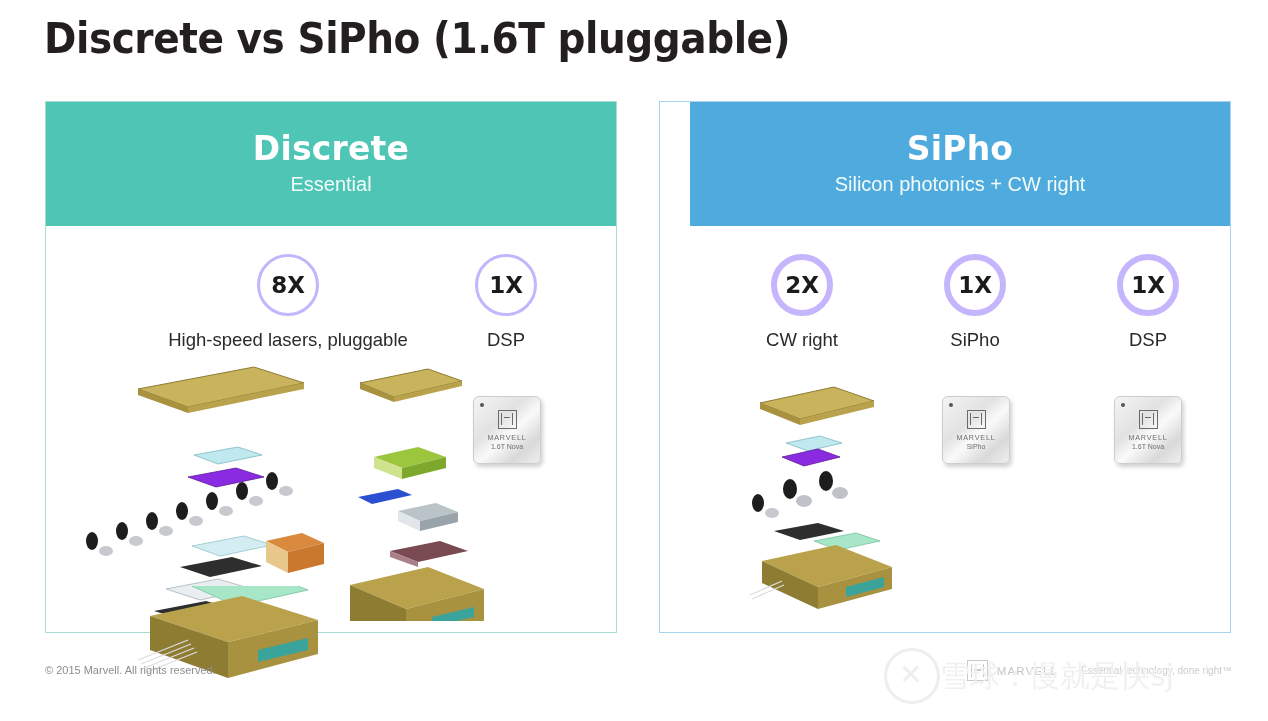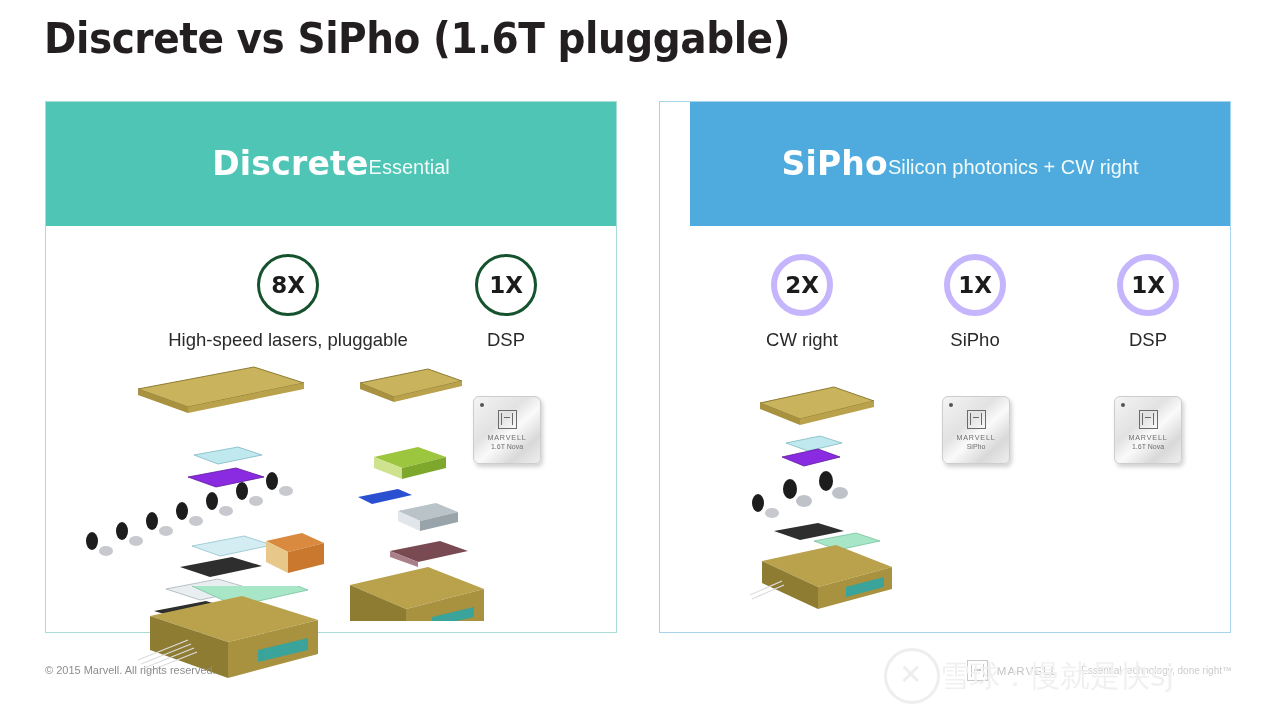--- a/index.html
+++ b/index.html
@@ -39,20 +39,21 @@
     box-sizing: border-box;
     background: #ffffff;
   }
   .card-left  { left: 45px;  width: 572px; border: 1px solid #a9dcd4; }
   .card-right { left: 659px; width: 572px; border: 1px solid #a6d4ec; padding-left: 30px; }
 
   .card-header {
     height: 124px;
     box-sizing: border-box;
     display: flex;
+    flex-direction: column;
     align-items: center;
     justify-content: center;
     color: #ffffff;
   }
   .card-left  .card-header { background: #4ec5b5; }
   .card-right .card-header { background: #4fabdd; }
 
   .card-header .h-main {
     font-size: 33px;
     font-weight: bold;
@@ -86,21 +87,21 @@
     box-sizing: border-box;
     margin: 0 auto;
     display: flex;
     align-items: center;
     justify-content: center;
     font-size: 23px;
     font-weight: bold;
     color: #1b1b1b;
     font-family: "DejaVu Sans", sans-serif;
   }
-  .circle-teal { border: 3px solid #14532d; }
+  .circle-teal { border: 3px solid #c4b5fd; }
   .circle-blue { border: 6px solid #c4b5fd; text-align: center; }
 
   .colhead .cap {
     margin-top: 13px;
     font-size: 18.5px;
     color: #2a2a2a;
     white-space: nowrap;
   }
 
   

